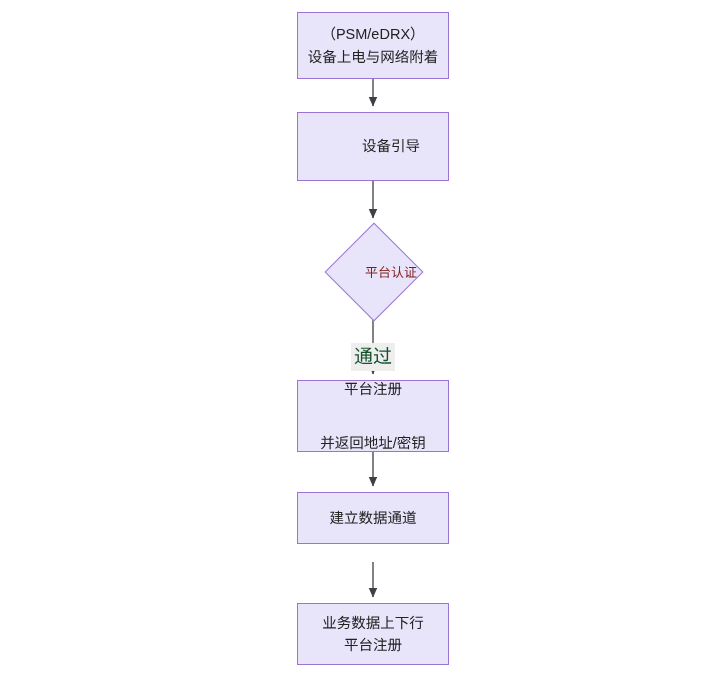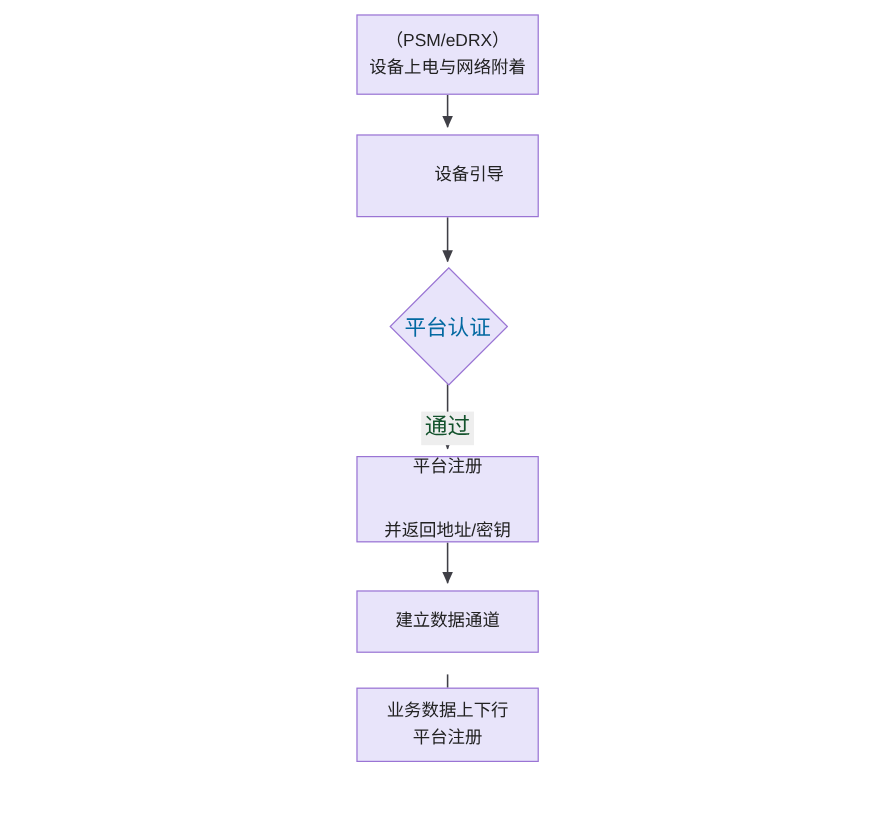--- a/index.html
+++ b/index.html
@@ -58,29 +58,29 @@
     width: 68px;
     height: 68px;
     margin-left: -34px;
     margin-top: -34px;
     background: #e8e4fa;
     border: 1.6px solid #9a74d4;
     transform: rotate(45deg);
   }
   .diamond .dlabel {
     position: absolute;
-    left: 0;
+    left: 18px;
     top: 0;
     width: 100%;
     height: 100%;
     display: flex;
     align-items: center;
     justify-content: center;
-    color: #0369a1;
-    font-size: 18px;
+    color: #7f1d1d;
+    font-size: 13px;
     white-space: nowrap;
   }
 
   
   .edge-label {
     position: absolute;
     z-index: 4;
     background: #eeeeee;
     color: #14532d;
     font-size: 19px;
@@ -141,18 +141,18 @@
 
   <div class="node" style="left:297px; top:380px; width:152px; height:72px;gap:32px;">
     <span class="line">平台注册</span>
     <span class="line">并返回地址/密钥</span>
   </div>
 
   <div class="node" style="left:297px; top:492px; width:152px; height:52px;">
     <span class="line">建立数据通道</span>
   </div>
 
-  <div class="node" style="left:297px; top:573px; width:152px; height:62px;">
+  <div class="node" style="left:297px; top:603px; width:152px; height:62px;">
     <span class="line">业务数据上下行</span>
     <span class="line">平台注册</span>
   </div>
 
 </div>
 
 </body></html>

